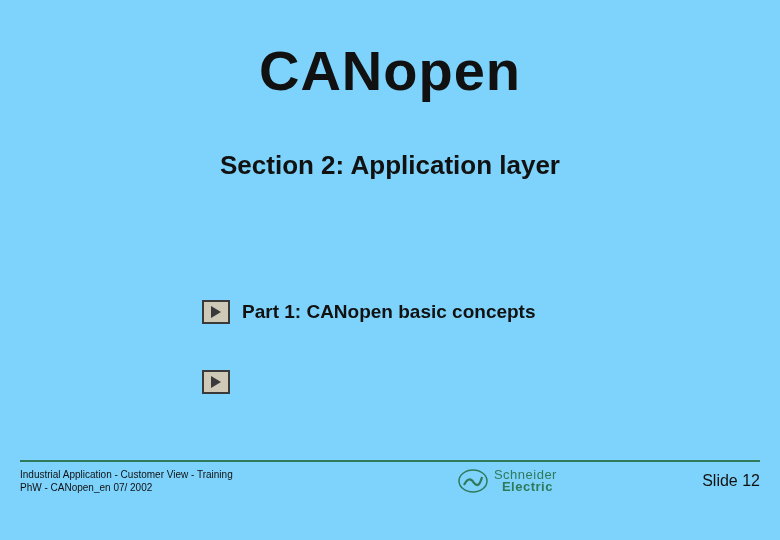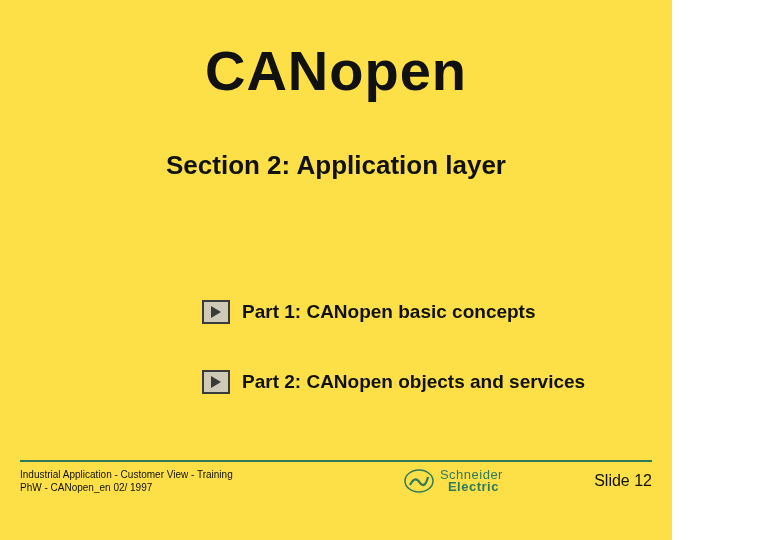--- a/index.html
+++ b/index.html
@@ -4,23 +4,23 @@
 <style>
   html, body {
     margin: 0;
     padding: 0;
     width: 780px;
     height: 540px;
     overflow: hidden;
     font-family: Arial, Helvetica, sans-serif;
   }
   .slide {
-    width: 672px;
+    width: 780px;
     height: 540px;
-    background: #fde047;
+    background: #7dd3fc;
     position: relative;
     box-sizing: border-box;
   }
   .title {
     position: absolute;
     top: 38px;
     left: 0;
     width: 100%;
     text-align: center;
     font-size: 56px;
@@ -139,29 +139,28 @@
     </div>
     <span class="item-label">Part 1: CANopen basic concepts</span>
   </div>
 
   <div class="item item2">
     <div class="play-btn">
       <svg width="12" height="12" viewBox="0 0 12 12">
         <polygon points="1,0 11,6 1,12" fill="#3a3a3a"></polygon>
       </svg>
     </div>
-    <span class="item-label">Part 2: CANopen objects and services</span>
   </div>
 
   <div class="footer-line"></div>
 
   <div class="footer">
     <div class="footer-left">
       <div>Industrial Application - Customer View - Training</div>
-      <div>PhW - CANopen_en  02/ 1997</div>
+      <div>PhW - CANopen_en  07/ 2002</div>
     </div>
 
     <div class="logo">
       <div class="logo-mark">
         <svg width="30" height="24" viewBox="0 0 30 24">
           <ellipse cx="15" cy="12" rx="14" ry="11" fill="none" stroke="#2f7a5a" stroke-width="1.5"></ellipse>
           <path d="M6 16 Q11 6 16 14 Q21 20 24 8" fill="none" stroke="#2f7a5a" stroke-width="2.2"></path>
         </svg>
       </div>
       <div class="logo-text">

